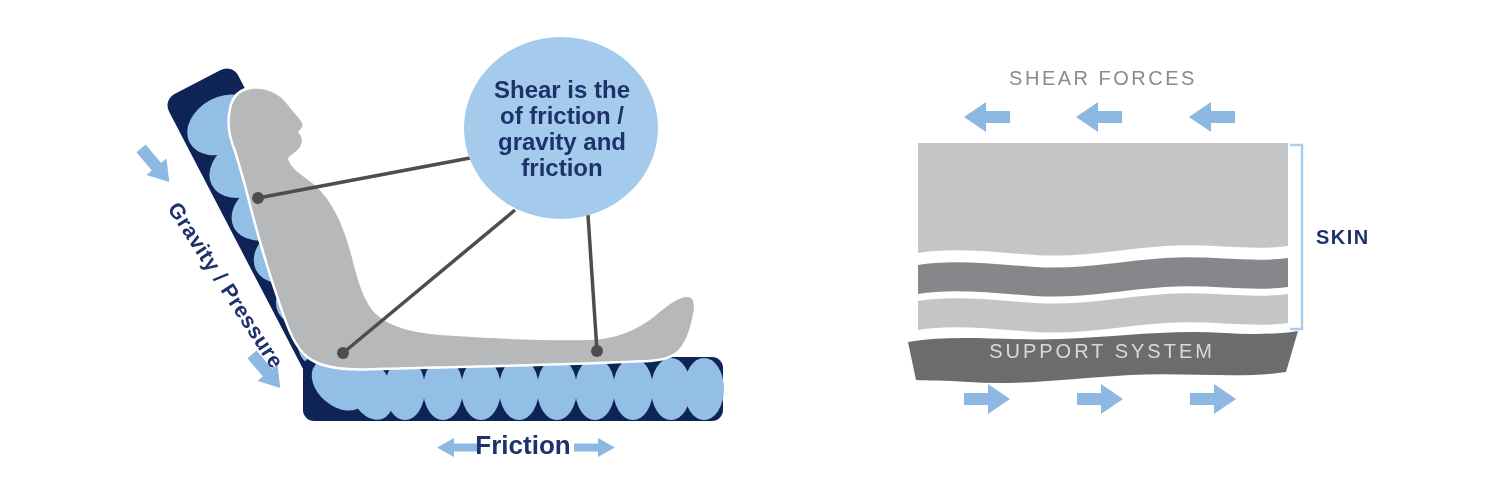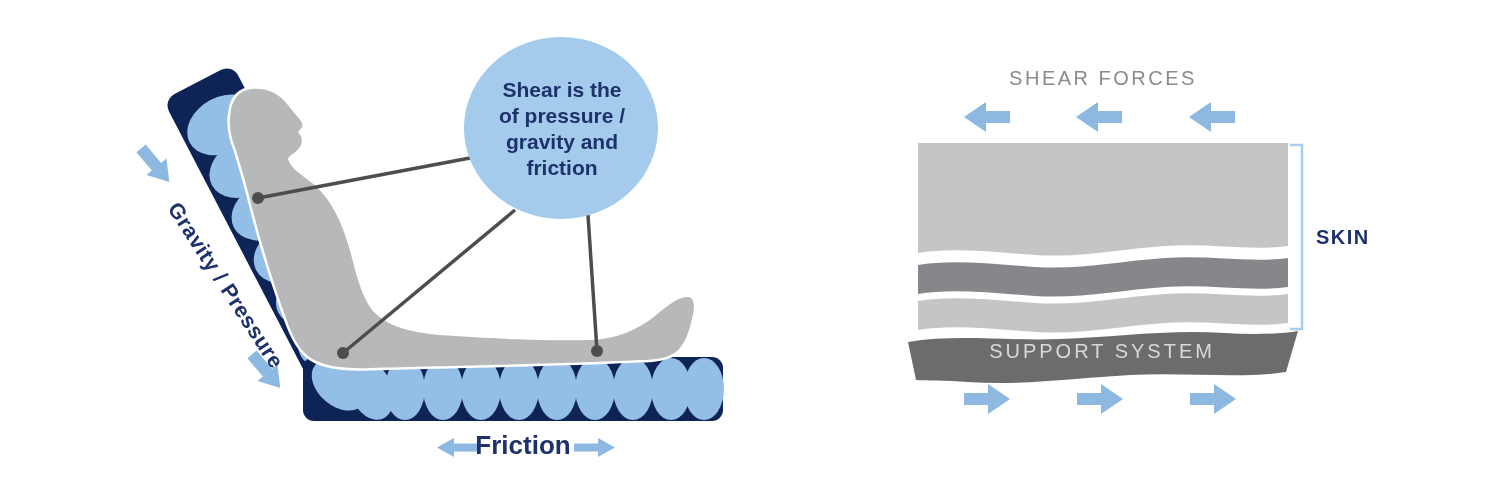--- a/index.html
+++ b/index.html
@@ -18,21 +18,21 @@
   .arrow{fill:var(--arrow_blue);}
   .layer-light{fill:var(--layer_light_gray);}
   .layer-mid{fill:var(--layer_mid_gray);}
   .support{fill:var(--support_gray);}
   .bracket{stroke:var(--bracket_blue);stroke-width:2.5;fill:none;}
   
   .txt{position:absolute;white-space:nowrap;}
   .callout-text{
     left:464px;top:40px;width:196px;height:178px;
     display:flex;flex-direction:column;align-items:center;justify-content:center;
-    font-size:21px;line-height:26px;font-weight:600;color:var(--text_navy);text-align:center;
+    font-size:24px;line-height:26px;font-weight:600;color:var(--text_navy);text-align:center;
   }
   .callout-text span{display:block;}
   .friction-label{
     left:473px;top:430px;width:100px;text-align:center;
     font-size:26px;font-weight:600;color:var(--text_navy);
   }
   .gravity-label{
     left:183px;top:198px;font-size:21.5px;font-weight:600;color:var(--text_navy);
     letter-spacing:0.5px;transform:rotate(57deg);transform-origin:0 0;
   }
@@ -198,21 +198,21 @@
       <polygon class="arrow" points="0,9 24,9 24,0 46,15 24,30 24,21 0,21"></polygon>
     </g>
     <g transform="translate(1190,384)">
       <polygon class="arrow" points="0,9 24,9 24,0 46,15 24,30 24,21 0,21"></polygon>
     </g>
 
   </svg>
 
   <div class="txt callout-text">
     <span>Shear is the</span>
-    <span>of pressure /</span>
+    <span>of friction /</span>
     <span>gravity and</span>
     <span>friction</span>
   </div>
 
   <div class="txt gravity-label">Gravity / Pressure</div>
 
   <div class="txt friction-label">Friction</div>
 
   <div class="txt gray-title shear-title">SHEAR FORCES</div>
 

